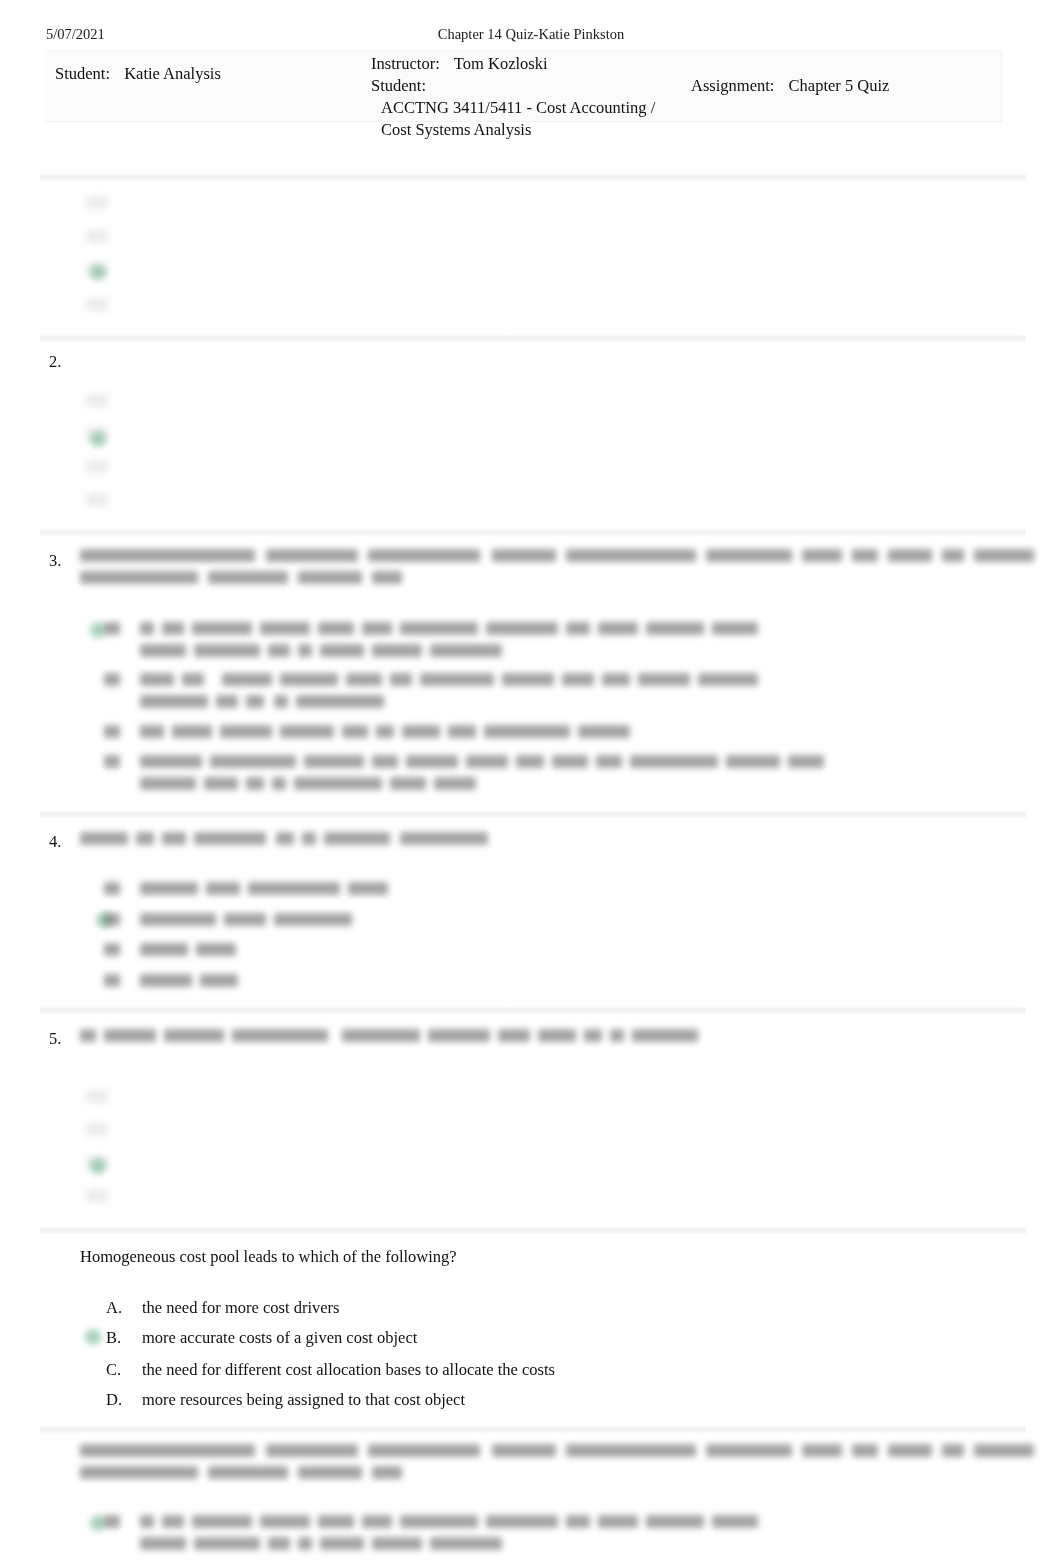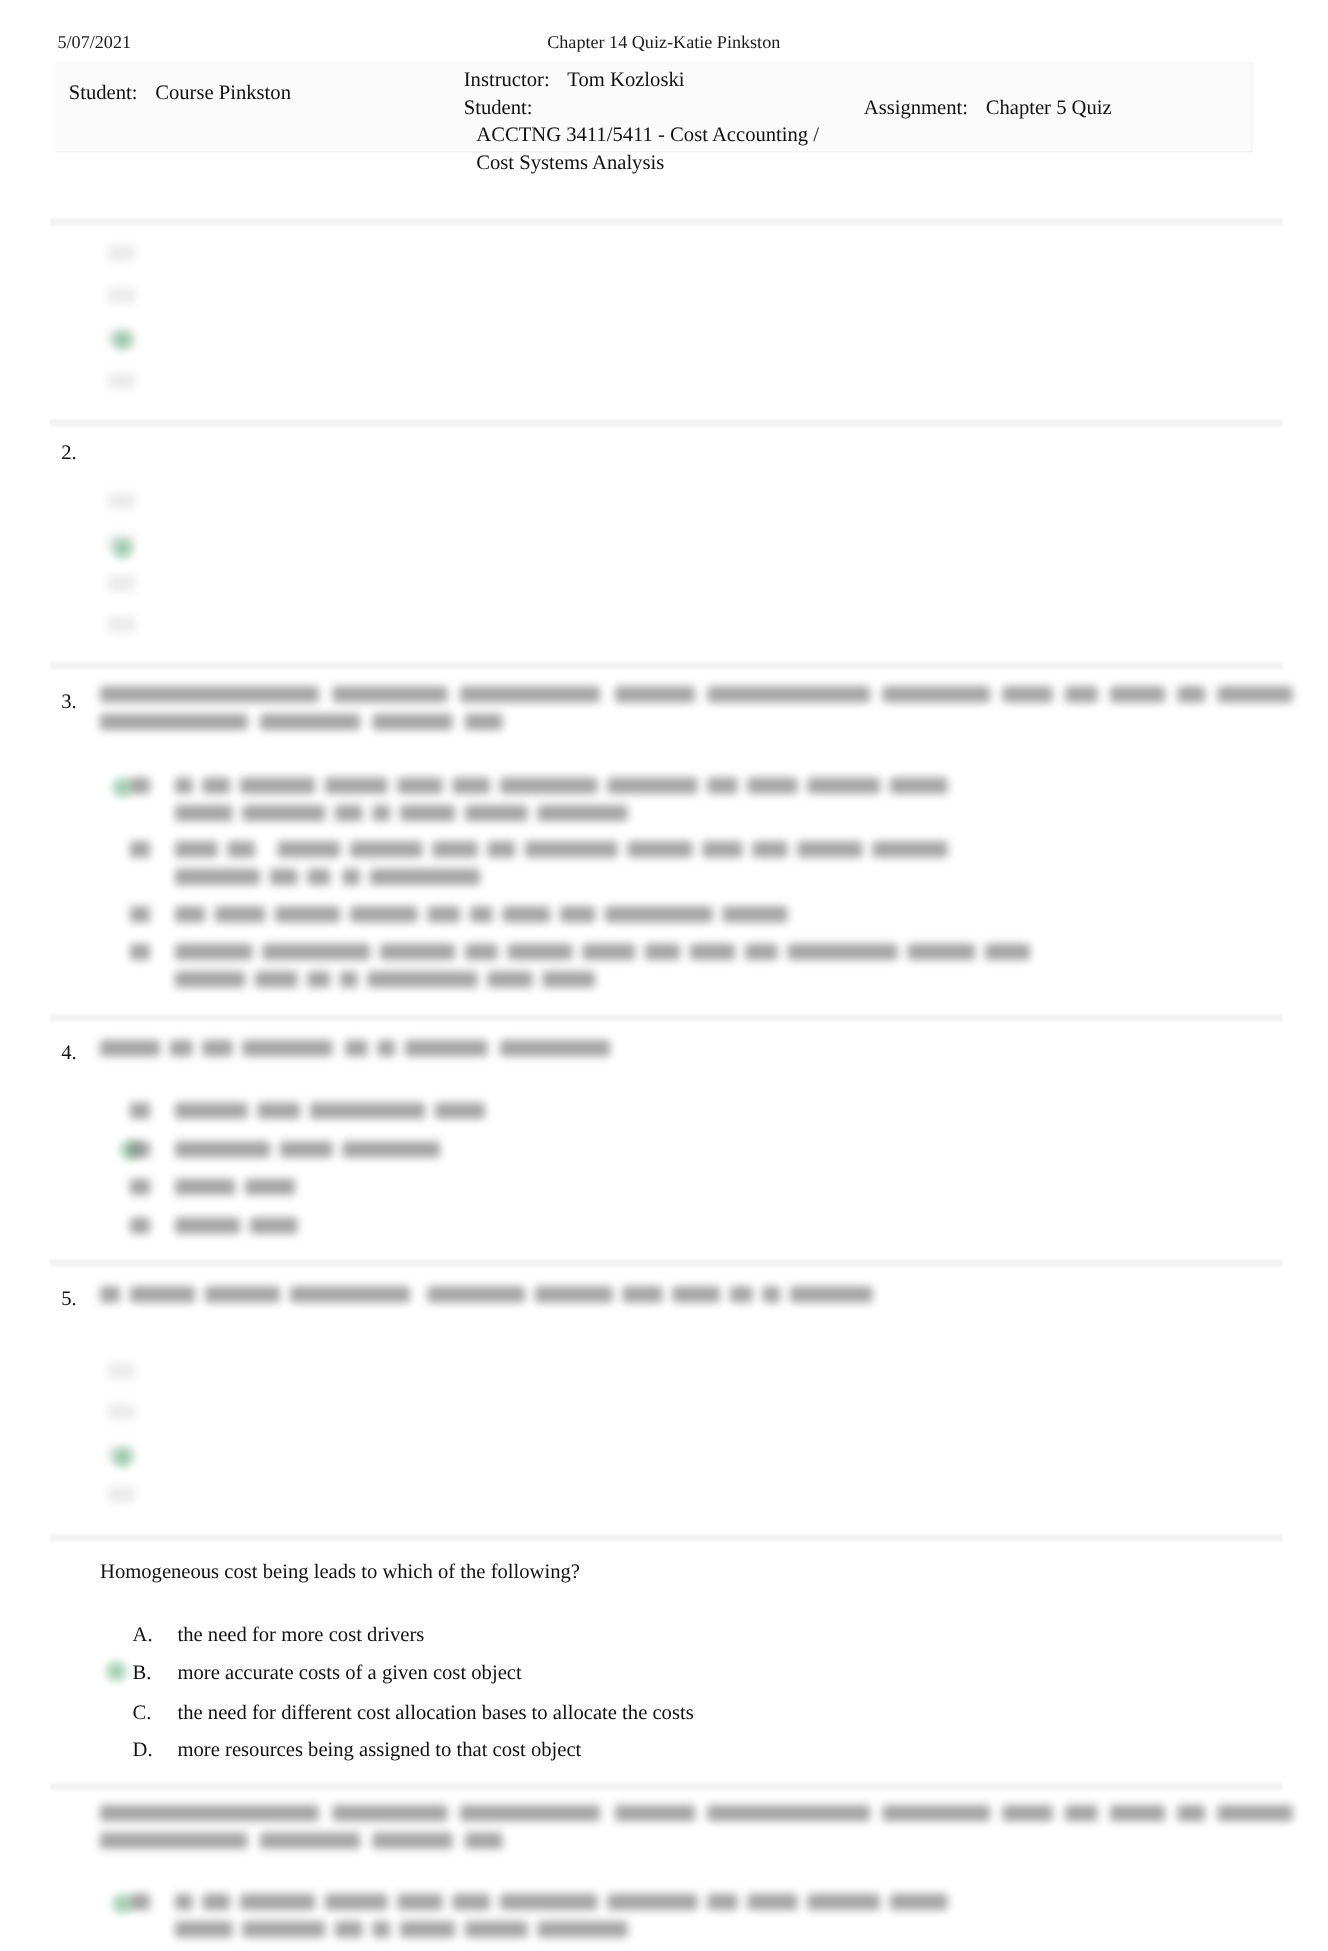--- a/index.html
+++ b/index.html
@@ -160,21 +160,21 @@
 <div class="runhead">
   <span class="date">5/07/2021</span>
   <span class="doctitle">Chapter 14 Quiz-Katie Pinkston</span>
 </div>
 
 <div class="infobox">
 
   <div class="col-student">
     <div class="inf-row">
       <span class="lbl">Student:</span>
-      <span class="val">Course Pinkston</span>
+      <span class="val">Katie Analysis</span>
     </div>
   </div>
 
   <div class="col-course">
     <div class="inf-row">
       <span class="lbl">Instructor:</span>
       <span class="val">Tom Kozloski</span>
     </div>
     <div class="inf-row inf-wrap">
       <span class="lbl">Student:</span>
@@ -376,21 +376,21 @@
 <div class="ghostblock faded-lines" style="left:86px; top:1090px; width:30px; height:120px;">
   <div class="ghostline" style="left:0; top:0; width:22px;"></div>
   <div class="ghostline" style="left:0; top:33px; width:22px;"></div>
   <div class="ghostline" style="left:0; top:66px; width:22px;"></div>
   <div class="ghostline" style="left:0; top:99px; width:22px;"></div>
 </div>
 <div class="mark" style="left:87px; top:1155px;"></div>
 
 <div class="divider" style="top:1226px;"></div>
 
-<div class="qtext" style="left:80px; top:1246px; width:900px;">Homogeneous cost being leads to which of the following?</div>
+<div class="qtext" style="left:80px; top:1246px; width:900px;">Homogeneous cost pool leads to which of the following?</div>
 
 <div class="mark" style="left:82px; top:1326px;"></div>
 
 <div class="opt" style="left:106px; top:1297px;">
   <span class="letter">A.</span>
   <span class="otext">the need for more cost drivers</span>
 </div>
 
 <div class="opt" style="left:106px; top:1327px;">
   <span class="letter">B.</span>

